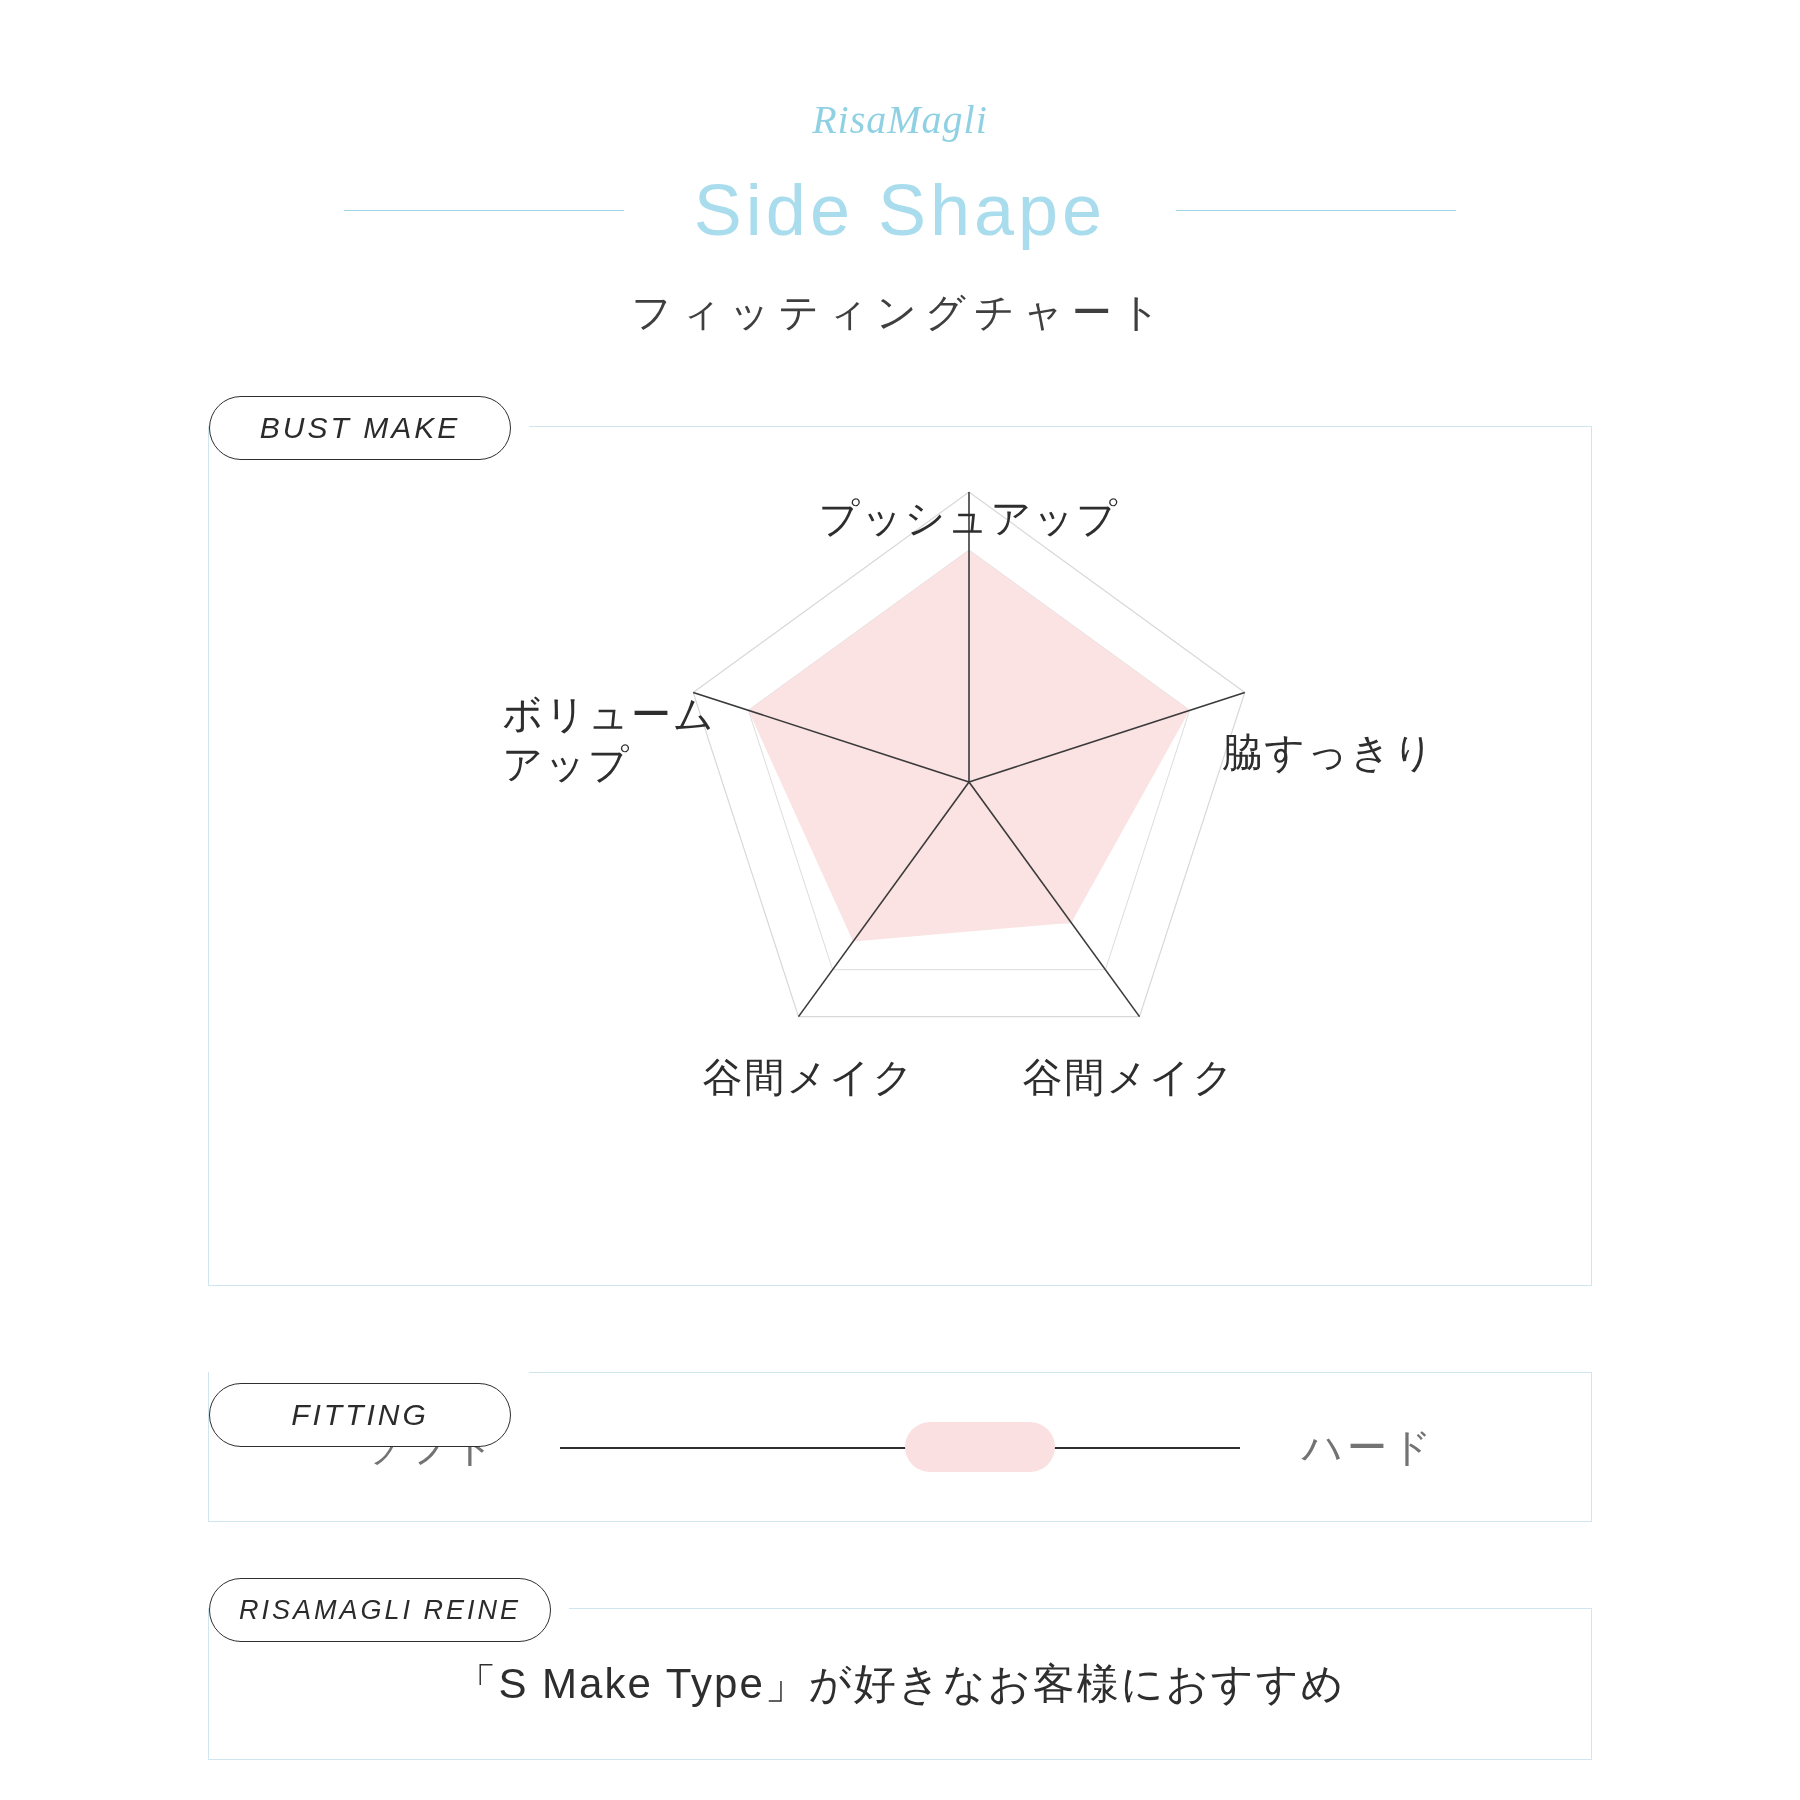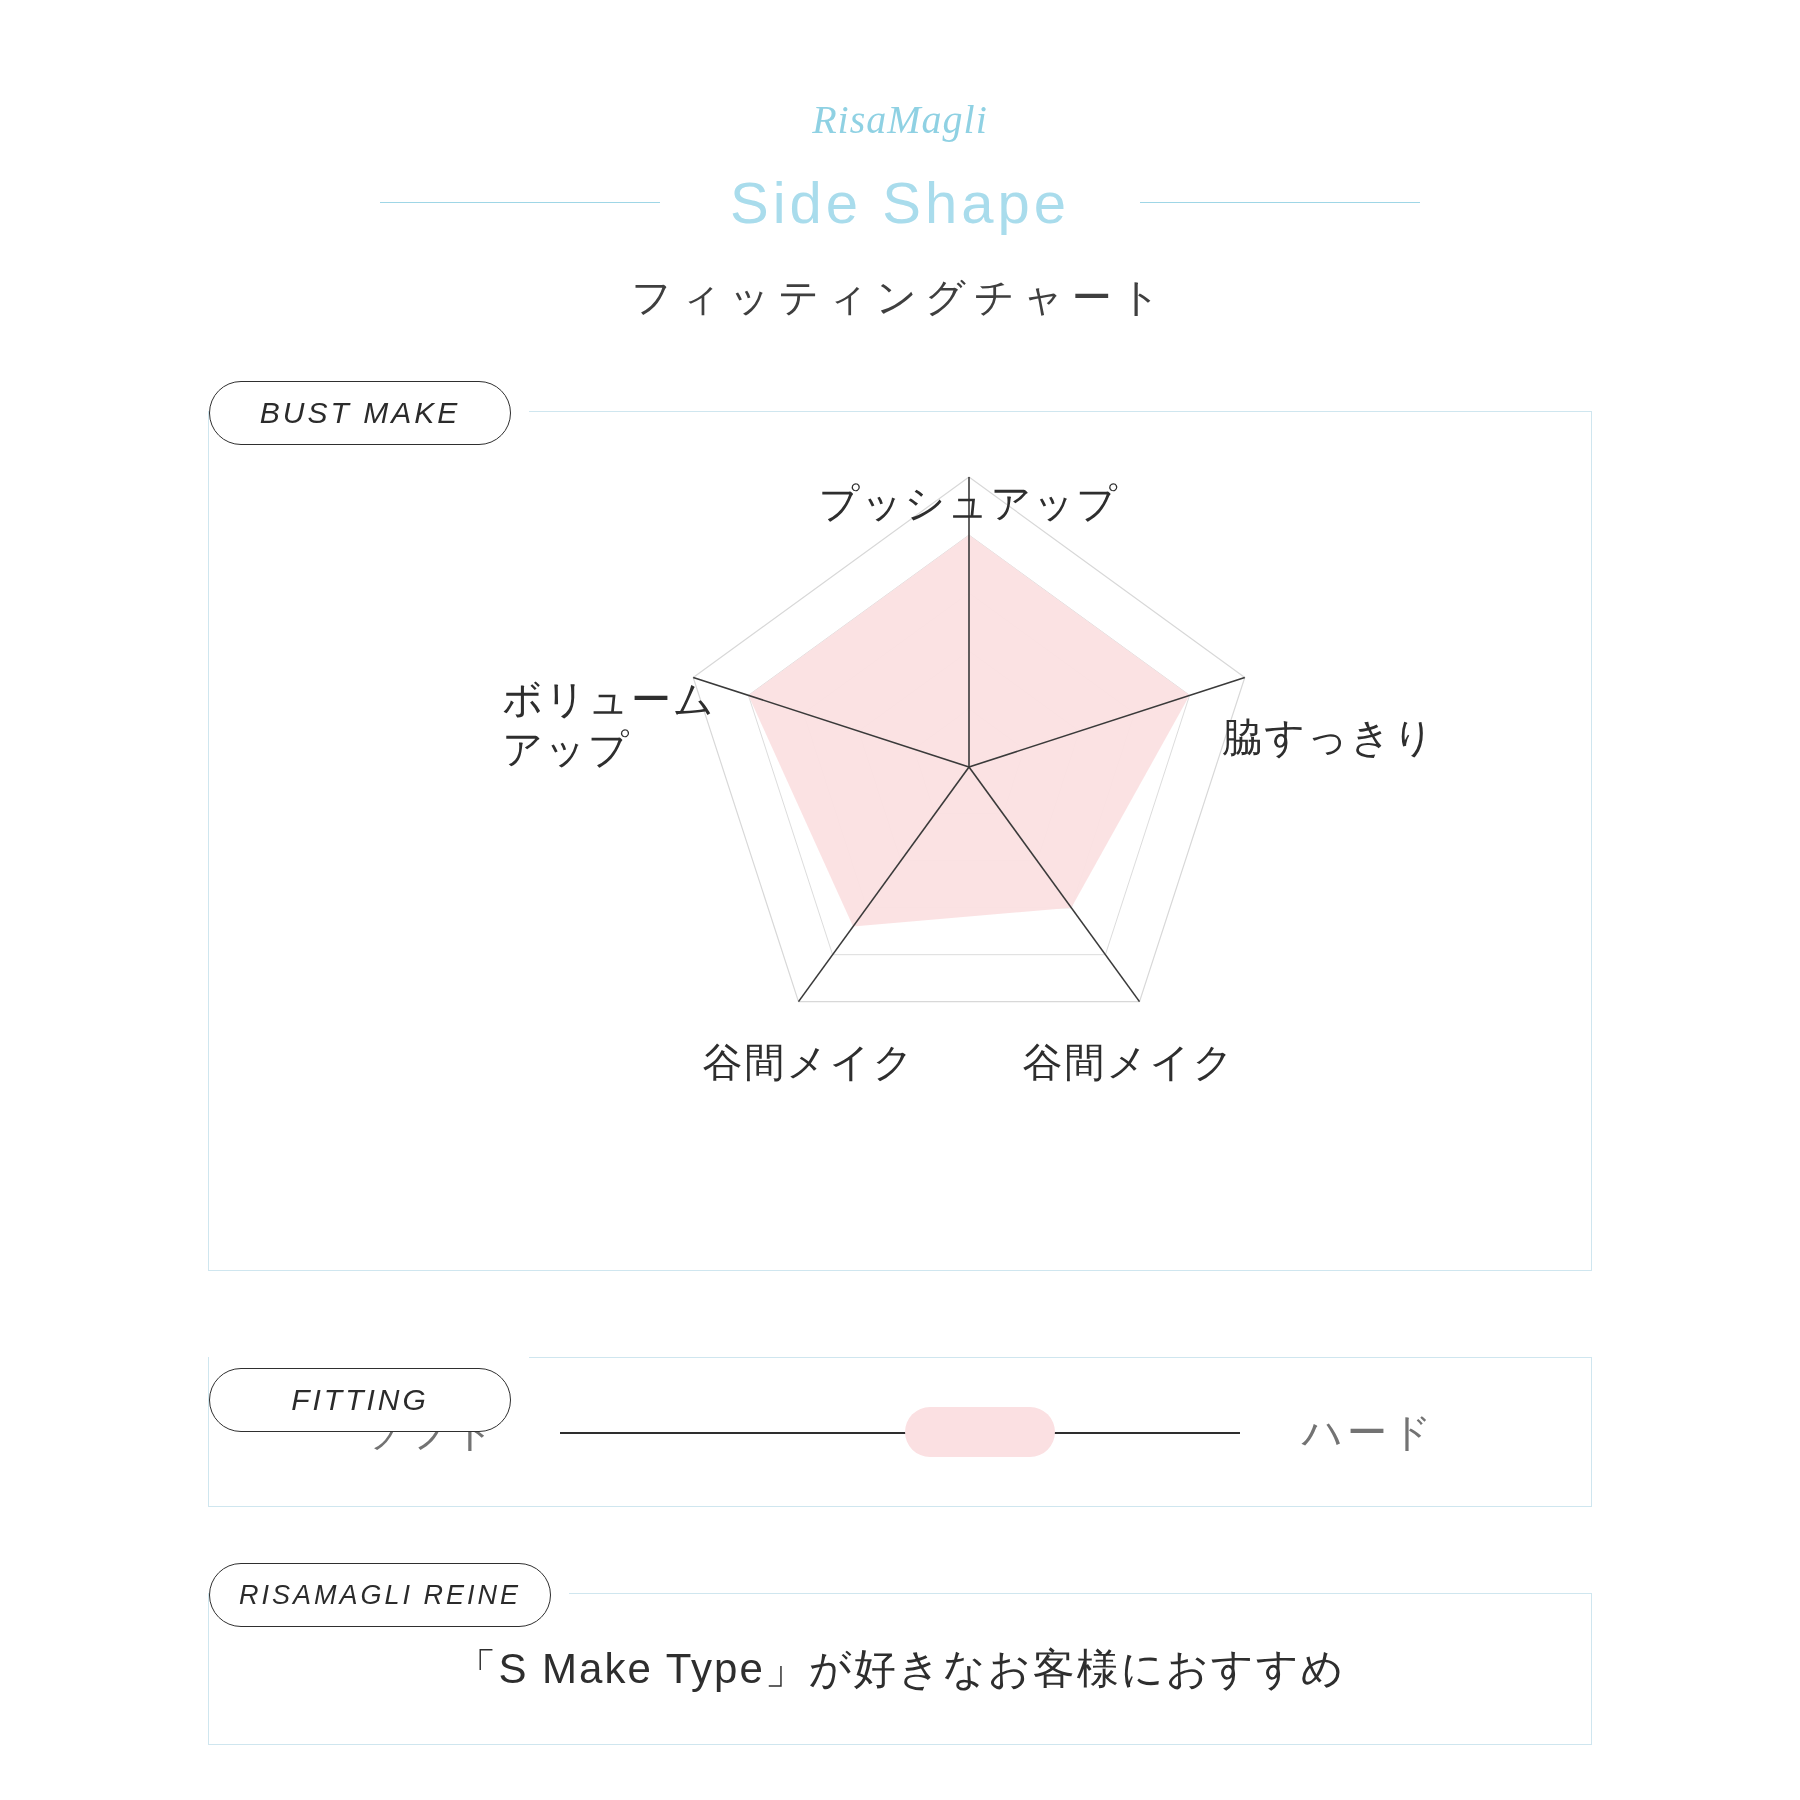--- a/index.html
+++ b/index.html
@@ -34,21 +34,21 @@
   }
   .title-rule {
     height: 1px;
     background: #9fd6e6;
     width: 280px;
     flex: none;
   }
   .title-rule.left { margin-right: 70px; }
   .title-rule.right { margin-left: 70px; }
   .main-title {
-    font-size: 58px;
+    font-size: 72px;
     letter-spacing: 4px;
     color: #a9dcec;
     font-weight: 400;
     white-space: nowrap;
   }
   .subtitle {
     text-align: center;
     margin-top: 34px;
     font-size: 40px;
     letter-spacing: 8px;

